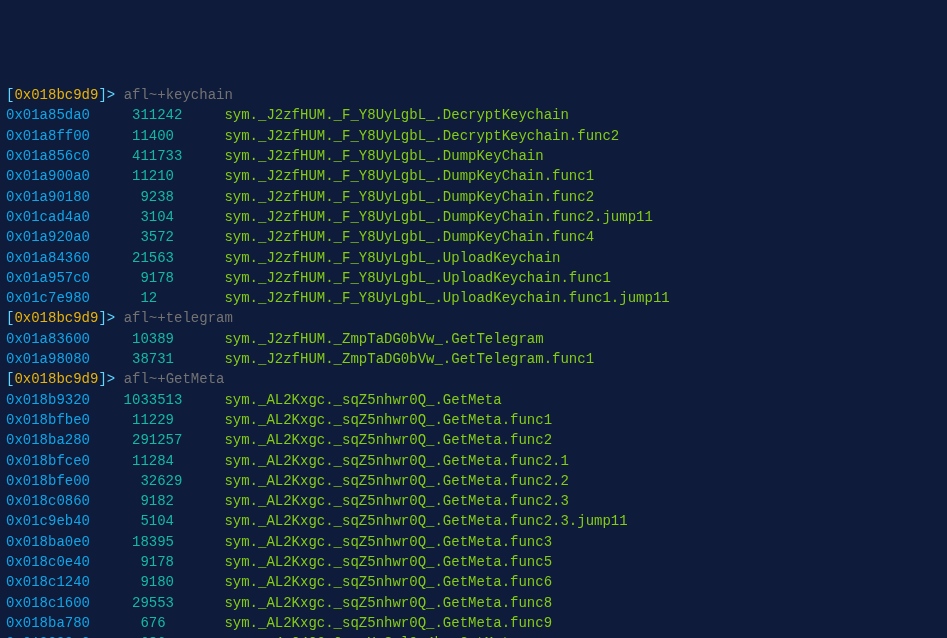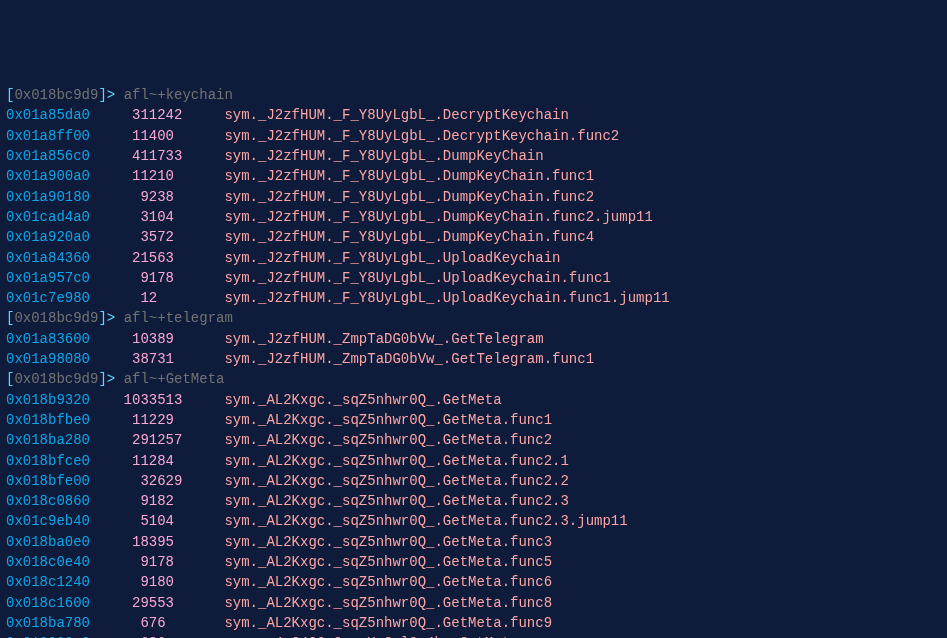--- a/index.html
+++ b/index.html
@@ -9,25 +9,25 @@
     font-family: "Menlo", "Consolas", "Courier New", monospace;
     font-size: 14px;
     line-height: 1.45;
     padding: 4px 6px;
     width: 947px;
     height: 638px;
     white-space: pre;
     overflow: hidden;
   }
   .prompt-bracket { color: #5fd7ff; }
-  .prompt-addr    { color: #737373; }
+  .prompt-addr    { color: #eab308; }
   .cmd            { color: #737373; }
   .addr           { color: #0ea5e9; }
-  .num            { color: #f9a8d4; }
-  .sym            { color: #fca5a5; }
+  .num            { color: #14b8a6; }
+  .sym            { color: #84cc16; }
   .row span { display: inline-block; }
   .c-addr { width: 11ch; }
   .c-n1   { width: 6ch; text-align: right; }
   .c-n2   { width: 8ch; text-align: left; }
   .c-sp   { width: 1ch; }
 </style>
 </head>
 <body>
 
 

